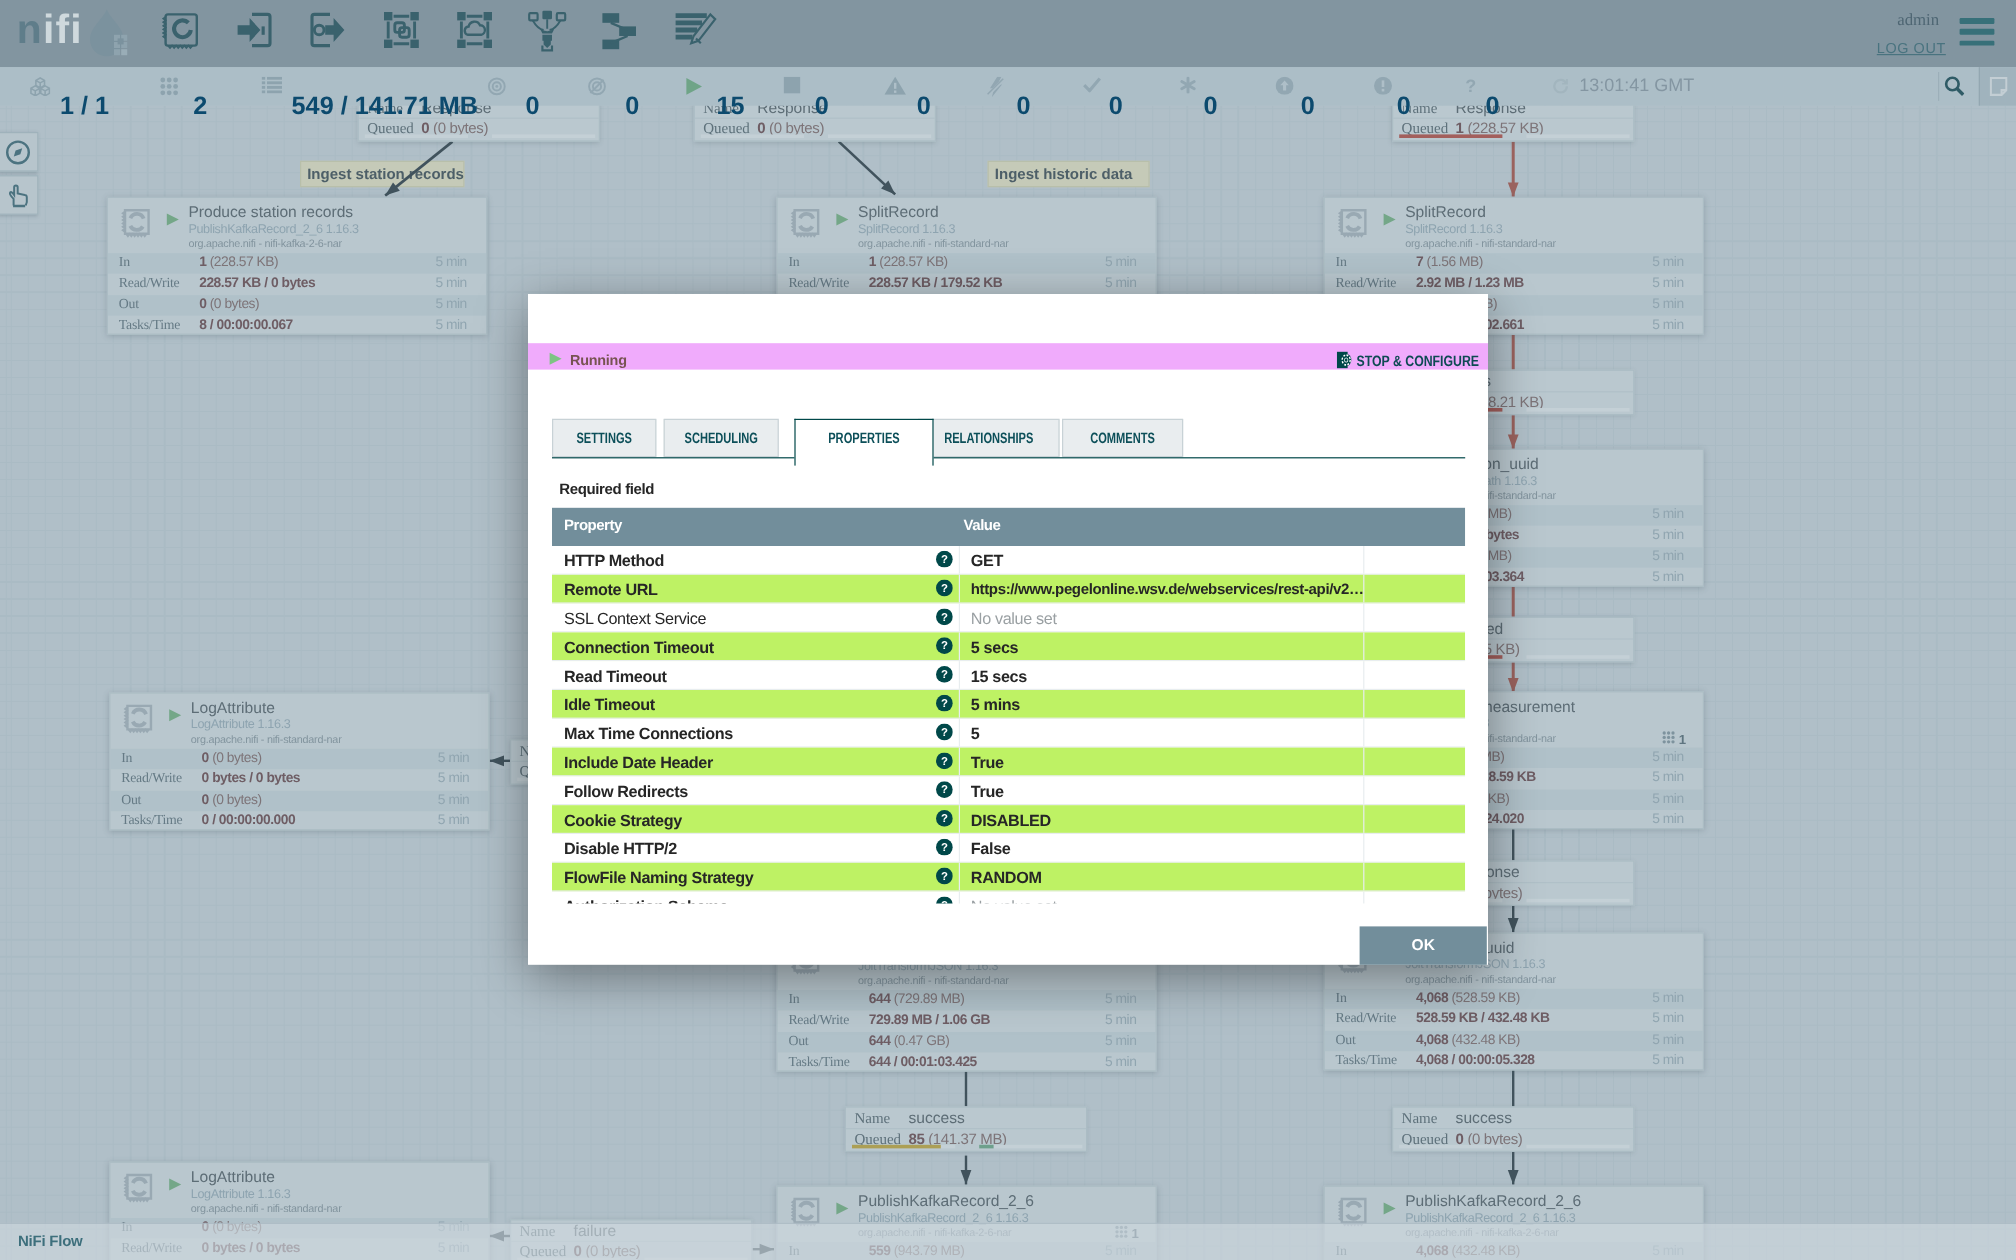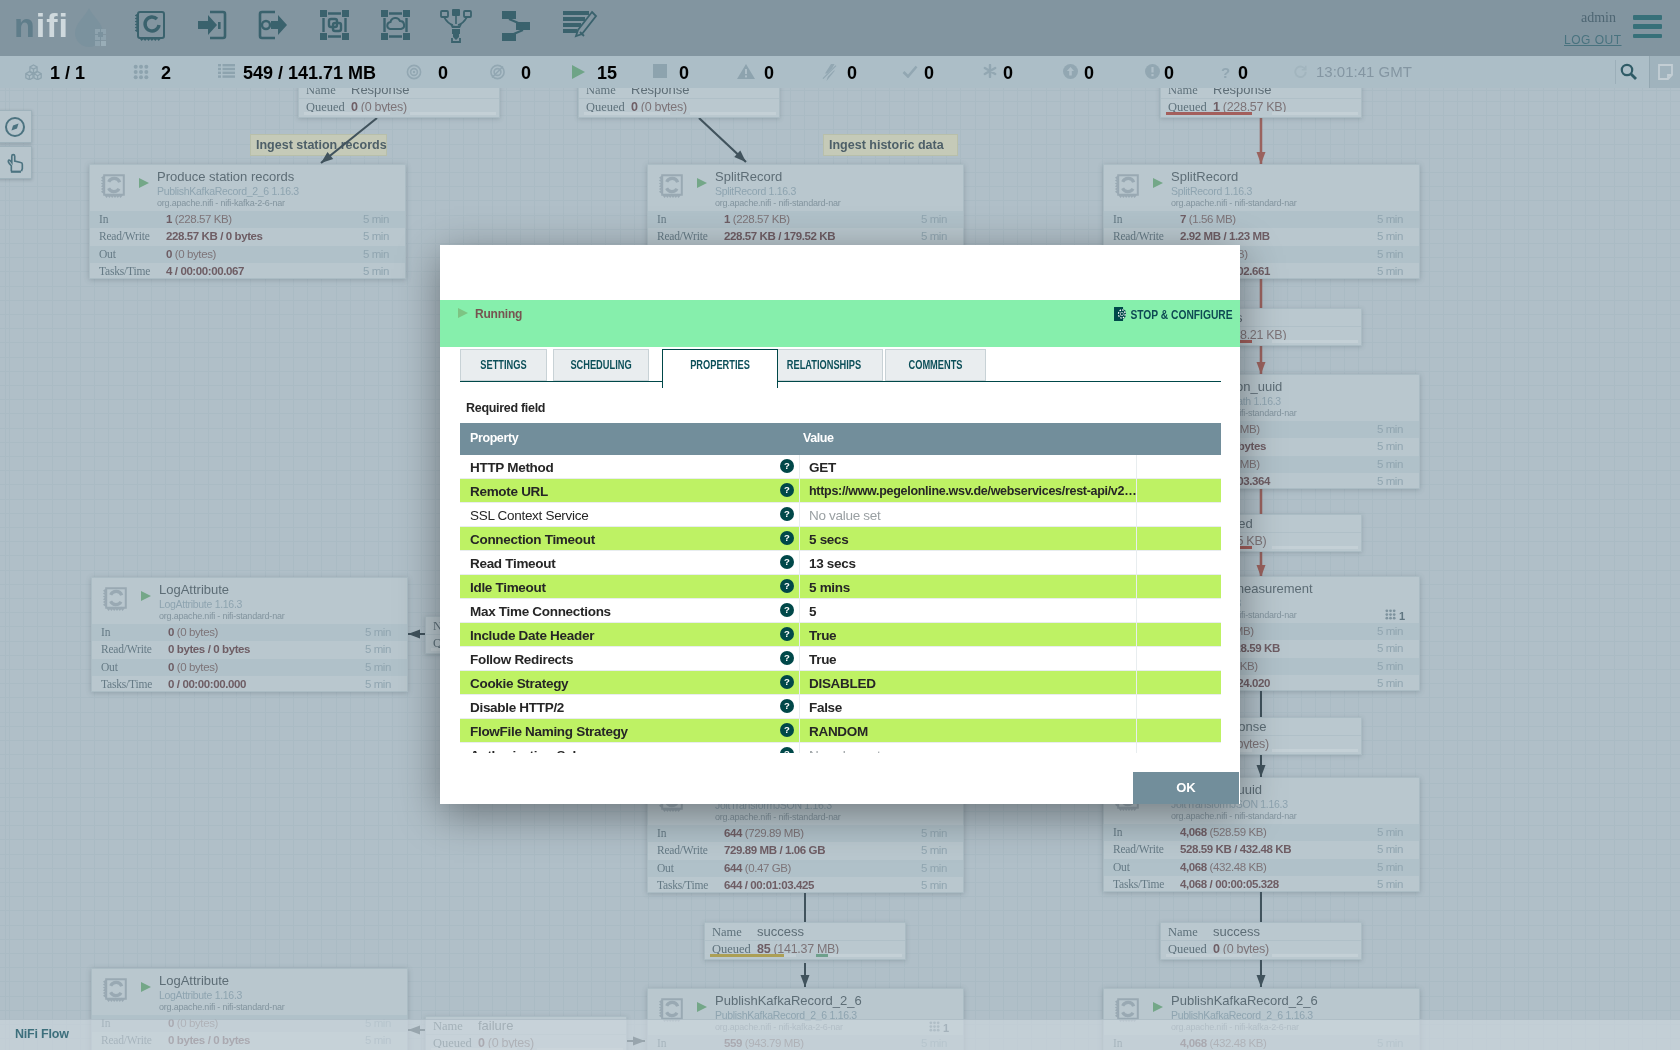--- a/index.html
+++ b/index.html
@@ -44,31 +44,31 @@
 #logo{position:absolute;left:14px;top:6px;font-size:34px;font-weight:bold;letter-spacing:1px}
 #logo .l1{color:#5f7d8a}
 #logo .l2{color:#cfd9dd}
 #admin{position:absolute;left:1581px;top:10px;font-family:"Liberation Serif",serif;font-size:14px;color:#4e6673}
 #logout{position:absolute;left:1564px;top:33px;font-size:12px;color:#49737f;text-decoration:underline;letter-spacing:.5px}
 #burger{position:absolute;left:1633px;top:15px}
 #burger i{display:block;width:29px;height:4.6px;background:#377079;border-radius:1px;margin-bottom:4.8px}
 
 #sbar{position:absolute;left:0;top:56px;width:1680px;height:32px;background:#acbec7}
 .sic{position:absolute;top:8px}
-.sct{position:absolute;top:7px;font-size:18px;font-weight:bold;color:#000000}
+.sct{position:absolute;top:21px;font-size:21px;font-weight:bold;color:#0c4a6e}
 #stime{position:absolute;left:1316px;top:7px;font-size:15px;color:#8496a2}
 #ssep{position:absolute;left:1615px;top:4px;width:1px;height:24px;background:#9cafb9}
 #sbox{position:absolute;left:1649px;top:0;width:31px;height:32px;background:#a0b3bd;border-left:1px solid #93a7b1;display:flex;align-items:center;justify-content:center}
 
 #footer{position:absolute;left:0;top:1019px;width:1680px;height:31px;background:rgba(206,217,223,.62);border-top:1px solid rgba(160,176,186,.6)}
 #crumb{position:absolute;left:15px;top:7px;font-size:12.5px;letter-spacing:-.2px;font-weight:bold;color:#3d6f7c}
 
 #modal{position:absolute;left:440px;top:245px;width:800px;height:559px;background:#fff;box-shadow:0 10px 40px rgba(0,0,0,.4)}
 #mhead{position:absolute;left:0;top:0;width:100%;height:55px;background:#728e9b;color:#fff;font-family:"Liberation Serif",serif;font-weight:bold;font-size:19px;line-height:55px;padding-left:22px}
-#mstat{position:absolute;left:0;top:55px;width:100%;height:47px;background:#86efac}
+#mstat{position:absolute;left:0;top:41px;width:100%;height:22px;background:#f0abfc}
 #mrun{position:absolute;left:18px;top:7px;font-size:12px;letter-spacing:-.2px;font-weight:bold;color:#775351}
 #mplay{display:inline-block;width:0;height:0;border-left:10px solid #7dc483;border-top:5.5px solid transparent;border-bottom:5.5px solid transparent;margin-right:7px}
 #mstop{position:absolute;right:7px;top:7px;font-size:12.5px;font-weight:bold;color:#0e4a53;transform:scaleX(.82);transform-origin:right}
 #mstop svg{vertical-align:-2px;margin-right:3px}
 #tabs{position:absolute;left:0;top:104px;width:100%;height:39px}
 .tab{position:absolute;top:0;height:32px;background:#e9edef;border:1px solid #c8d2d6;color:#0c4f59;font-size:12.5px;font-weight:bold;line-height:31px}
 .tab span{display:block;transform:scaleX(.74);transform-origin:center;text-align:center;white-space:nowrap}
 .tab.active{height:39px;background:#fff;border:1px solid #004849;border-bottom:none;z-index:2}
 #tabline{position:absolute;left:20px;right:19px;top:32px;height:1px;background:#004849}
 #reqf{position:absolute;left:26px;top:156px;font-size:12.5px;letter-spacing:-.3px;font-weight:bold;color:#262626}
@@ -212,21 +212,21 @@
         <span class="pv"><b>228.57 KB / 0 bytes</b></span>
         <span class="pm">5 min</span>
       </div>
       <div class="prow odd" style="top:80.5px">
         <span class="pl">Out</span>
         <span class="pv"><b>0</b> <i>(0 bytes)</i></span>
         <span class="pm">5 min</span>
       </div>
       <div class="prow even" style="top:97.75px">
         <span class="pl">Tasks/Time</span>
-        <span class="pv"><b>4 / 00:00:00.067</b></span>
+        <span class="pv"><b>8 / 00:00:00.067</b></span>
         <span class="pm">5 min</span>
       </div>
     </div>
     <div class="proc" style="left:647px;top:76px;">
       <svg class="pic" width="27" height="29" viewBox="0 0 27 29">
         <use href="#stamp"></use>
       </svg>
       <div class="pplay"></div>
       <div class="pt1">SplitRecord</div>
       <div class="pt2">SplitRecord 1.16.3</div>
@@ -826,21 +826,21 @@
               <text x="7" y="10.2" text-anchor="middle" font-size="9.5" font-weight="bold" fill="#fff" font-family="Liberation Sans">?</text>
             </svg></div>
           <div class="tv"><b>5 secs</b></div>
         </div>
         <div class="trow ">
           <div class="tp"><b>Read Timeout</b></div>
           <div class="tq"><svg width="14" height="14" viewBox="0 0 14 14">
               <circle cx="7" cy="7" r="7" fill="#004849"></circle>
               <text x="7" y="10.2" text-anchor="middle" font-size="9.5" font-weight="bold" fill="#fff" font-family="Liberation Sans">?</text>
             </svg></div>
-          <div class="tv"><b>13 secs</b></div>
+          <div class="tv"><b>15 secs</b></div>
         </div>
         <div class="trow even">
           <div class="tp"><b>Idle Timeout</b></div>
           <div class="tq"><svg width="14" height="14" viewBox="0 0 14 14">
               <circle cx="7" cy="7" r="7" fill="#004849"></circle>
               <text x="7" y="10.2" text-anchor="middle" font-size="9.5" font-weight="bold" fill="#fff" font-family="Liberation Sans">?</text>
             </svg></div>
           <div class="tv"><b>5 mins</b></div>
         </div>
         <div class="trow ">

